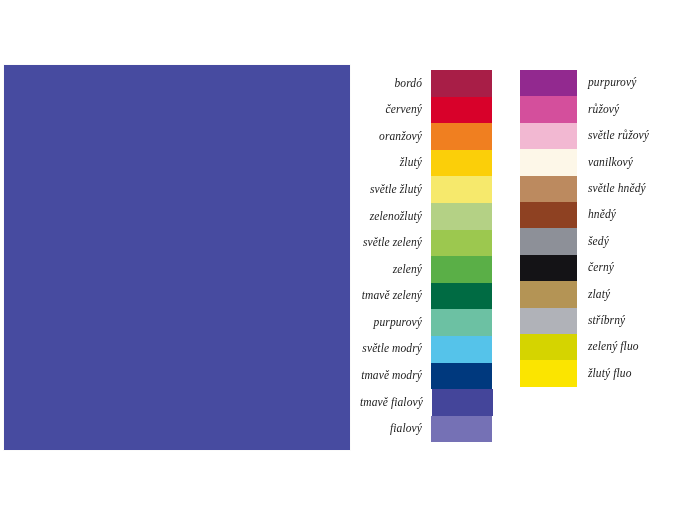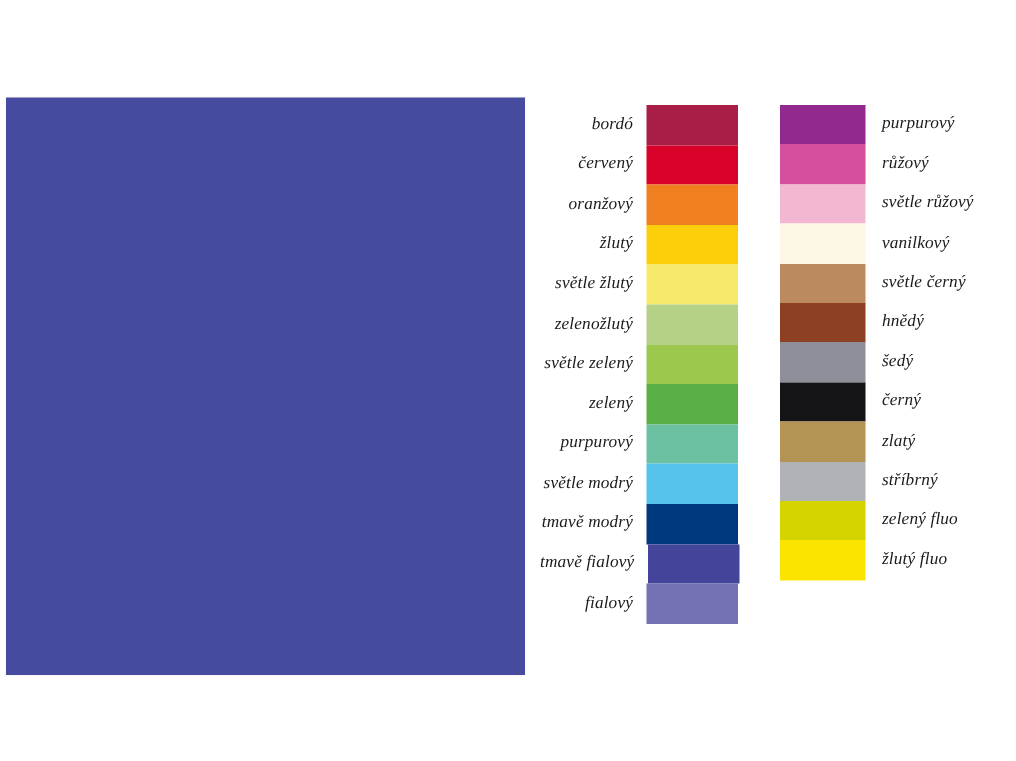--- a/index.html
+++ b/index.html
@@ -135,20 +135,24 @@
       </div>
       <div class="swatch-row">
         <span class="swatch-label">světle zelený</span>
         <span class="swatch-chip" style="background: rgb(156, 200, 79);"></span>
       </div>
       <div class="swatch-row">
         <span class="swatch-label">zelený</span>
         <span class="swatch-chip" style="background: rgb(90, 175, 71);"></span>
       </div>
       <div class="swatch-row">
+        <span class="swatch-label">tmavě zelený</span>
+        <span class="swatch-chip" style="background: rgb(0, 107, 67);"></span>
+      </div>
+      <div class="swatch-row">
         <span class="swatch-label">purpurový</span>
         <span class="swatch-chip" style="background: rgb(108, 193, 163);"></span>
       </div>
       <div class="swatch-row">
         <span class="swatch-label">světle modrý</span>
         <span class="swatch-chip" style="background: rgb(85, 195, 234);"></span>
       </div>
       <div class="swatch-row">
         <span class="swatch-label">tmavě modrý</span>
         <span class="swatch-chip" style="background: rgb(0, 57, 126);"></span>
@@ -175,21 +179,21 @@
       <div class="swatch-row">
         <span class="swatch-chip" style="background: rgb(242, 184, 210);"></span>
         <span class="swatch-label">světle růžový</span>
       </div>
       <div class="swatch-row">
         <span class="swatch-chip" style="background: rgb(253, 247, 232);"></span>
         <span class="swatch-label">vanilkový</span>
       </div>
       <div class="swatch-row">
         <span class="swatch-chip" style="background: rgb(188, 138, 95);"></span>
-        <span class="swatch-label">světle černý</span>
+        <span class="swatch-label">světle hnědý</span>
       </div>
       <div class="swatch-row">
         <span class="swatch-chip" style="background: rgb(142, 65, 34);"></span>
         <span class="swatch-label">hnědý</span>
       </div>
       <div class="swatch-row">
         <span class="swatch-chip" style="background: rgb(141, 144, 152);"></span>
         <span class="swatch-label">šedý</span>
       </div>
       <div class="swatch-row">

